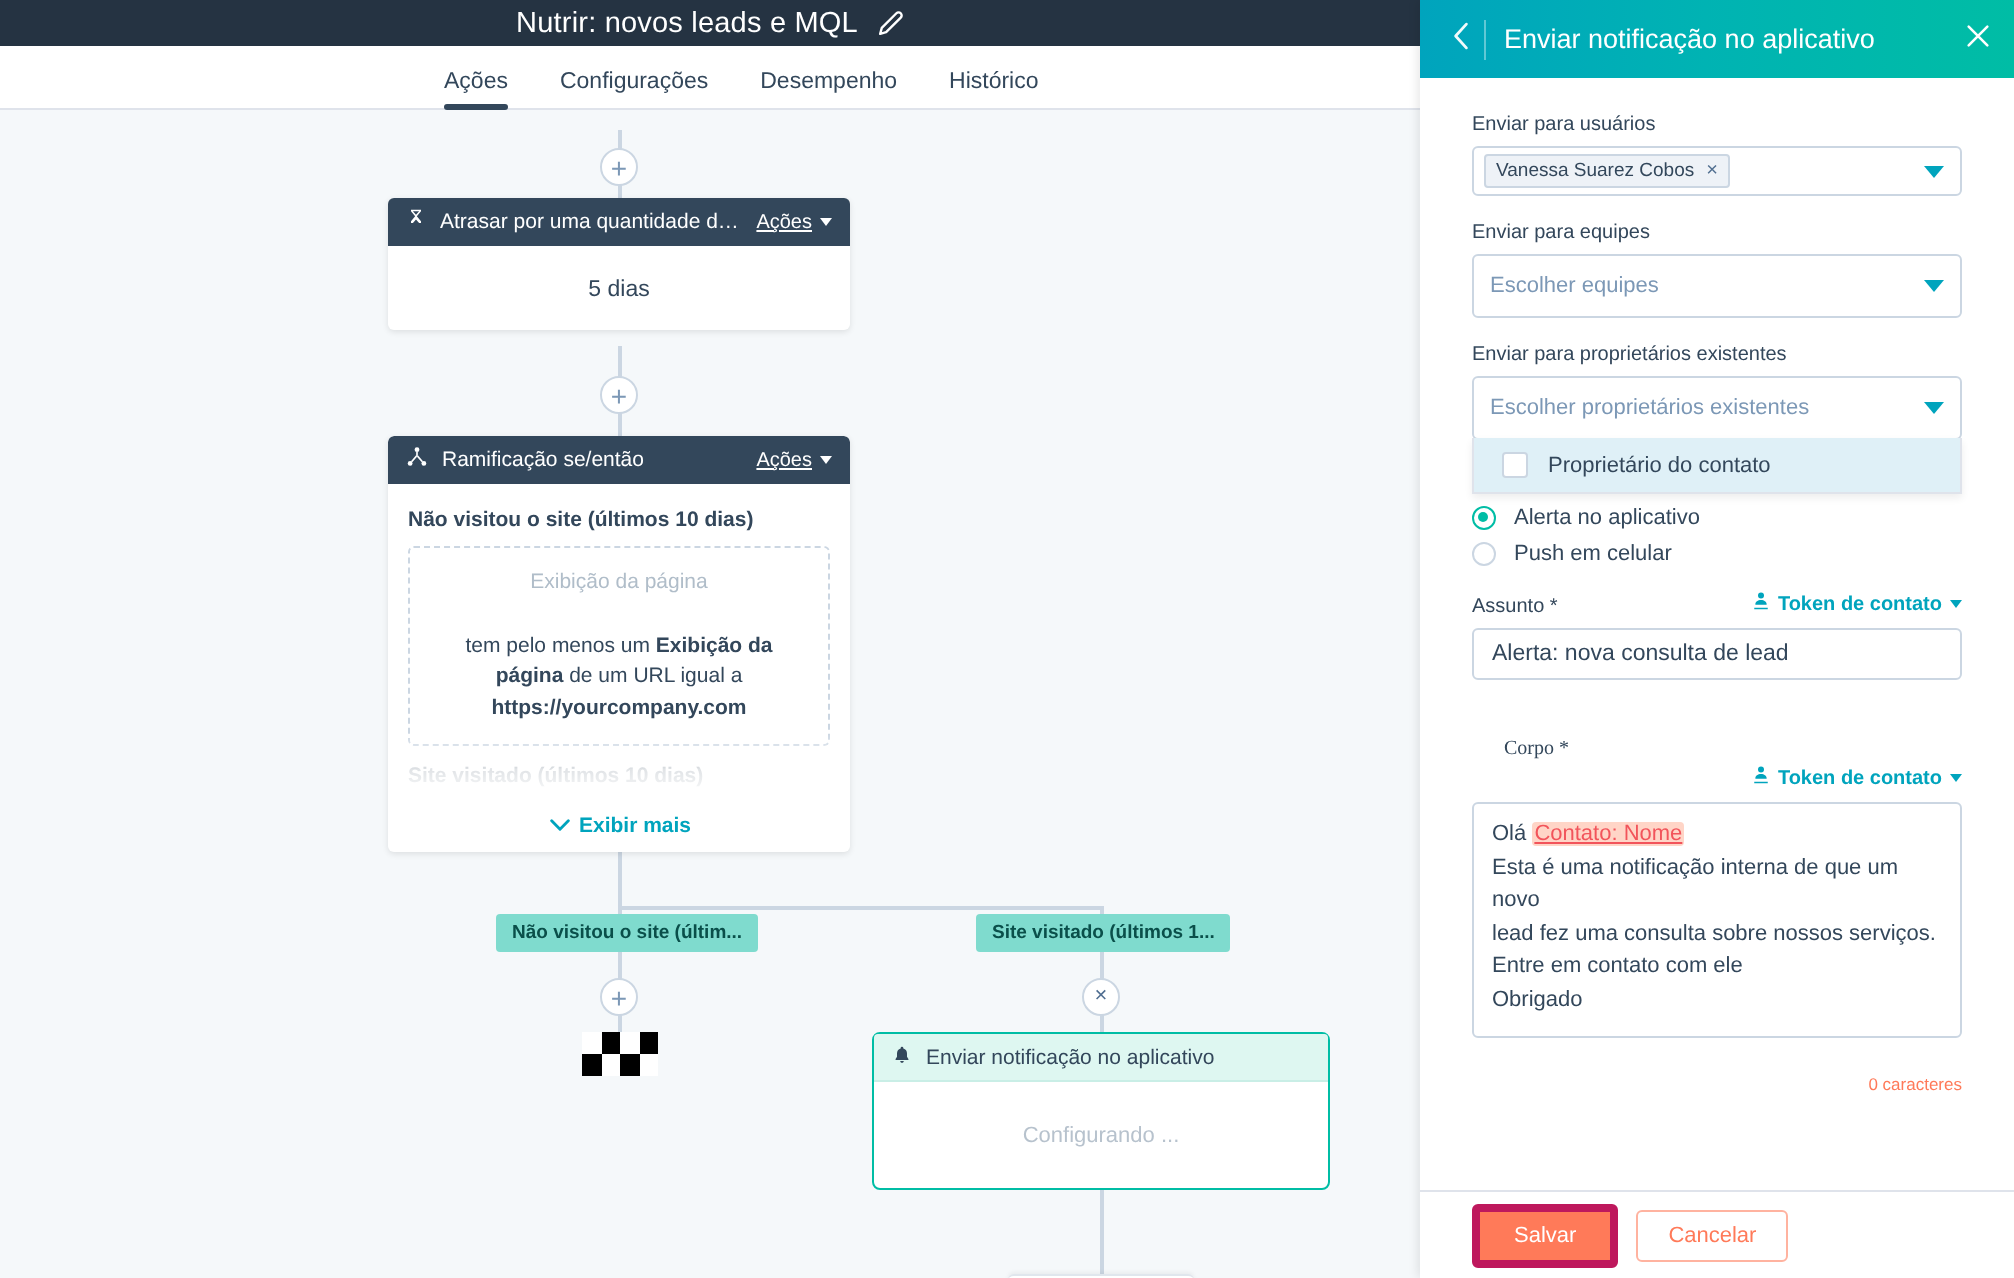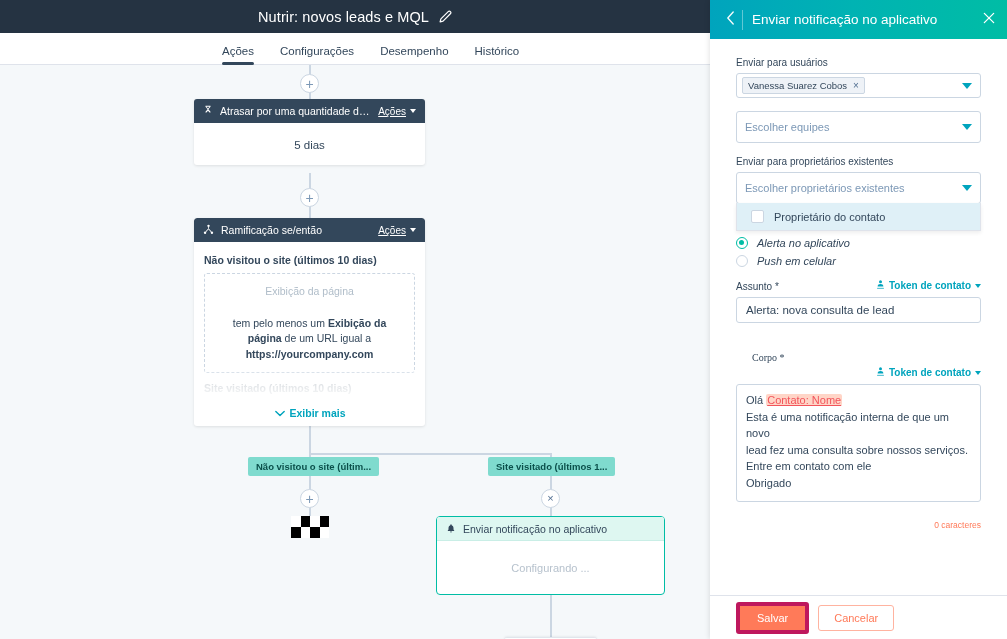--- a/index.html
+++ b/index.html
@@ -8,21 +8,21 @@
     font-family: "Liberation Sans", sans-serif;
     overflow: hidden;
     background: #f5f8fa;
   }
   #app { position: relative; width: 1007px; height: 639px; }
 
   
   .main { position: absolute; left: 0; top: 0; width: 710px; height: 639px; background: #f5f8fa; overflow: hidden; }
 
   .topbar {
-    height: 33px; background: #253342; color: #fff;
+    height: 23px; background: #253342; color: #fff;
     display: flex; align-items: center; justify-content: center;
     position: relative;
   }
   .topbar-title { font-size: 14.5px; color: #ffffff; letter-spacing: .1px; }
   .pencil-icon { margin-left: 10px; display: inline-flex; align-items: center; }
 
   .tabbar {
     height: 32px; background: #fff; border-bottom: 1px solid #dfe3eb;
     display: flex; align-items: flex-end; justify-content: flex-start;
     padding-left: 222px; gap: 26px; position: relative;
@@ -174,21 +174,21 @@
   .dropdown-pop {
     border: 1px solid #dfe3eb; border-top: none; background: #fff;
     box-shadow: 0 2px 4px rgba(0,0,0,.07); margin-top: -1px;
   }
   .dd-opt {
     background: #dff0f7; display: flex; align-items: center; gap: 10px;
     padding: 7px 8px 7px 14px; font-size: 11px; color: #33475b; cursor: pointer;
   }
   .cbox { width: 13px; height: 13px; border: 1px solid #cbd6e2; border-radius: 2px; background: #fff; flex: 0 0 13px; }
 
-  .radio-row { display: flex; gap: 9px; font-size: 11px; color: #33475b; margin-top: 6px; cursor: pointer; font-style: italic; }
+  .radio-row { display: flex; gap: 9px; font-size: 11px; color: #33475b; margin-top: 6px; cursor: pointer; }
   .rad { width: 12px; height: 12px; border-radius: 50%; border: 1.5px solid #cbd6e2; background: #fff; flex: 0 0 12px; position: relative; }
   .rad.on { border-color: #00bda5; }
   .rad.on:after {
     content: ""; position: absolute; left: 2.2px; top: 2.2px; width: 5.2px; height: 5.2px;
     border-radius: 50%; background: #00bda5;
   }
 
   .label-row { display: flex; align-items: flex-end; justify-content: space-between; margin-bottom: 5px; }
   .tokenbtn {
     font-size: 10px; color: #00a4bd; font-weight: bold;
@@ -370,20 +370,21 @@
       <div class="flabel">Enviar para usuários</div>
       <div class="token-field field-gap">
         <span class="chip">
           <span>Vanessa Suarez Cobos</span>
           <span class="cx">×</span>
         </span>
         <span style="flex:1"></span>
         <i class="caret-t"></i>
       </div>
 
+      <div class="flabel">Enviar para equipes</div>
       <div class="select-like field-gap">
         <span class="sl-text">Escolher equipes</span>
         <i class="caret-t"></i>
       </div>
 
       <div class="flabel">Enviar para proprietários existentes</div>
       <div class="select-like">
         <span class="sl-text">Escolher proprietários existentes</span>
         <i class="caret-t"></i>
       </div>

